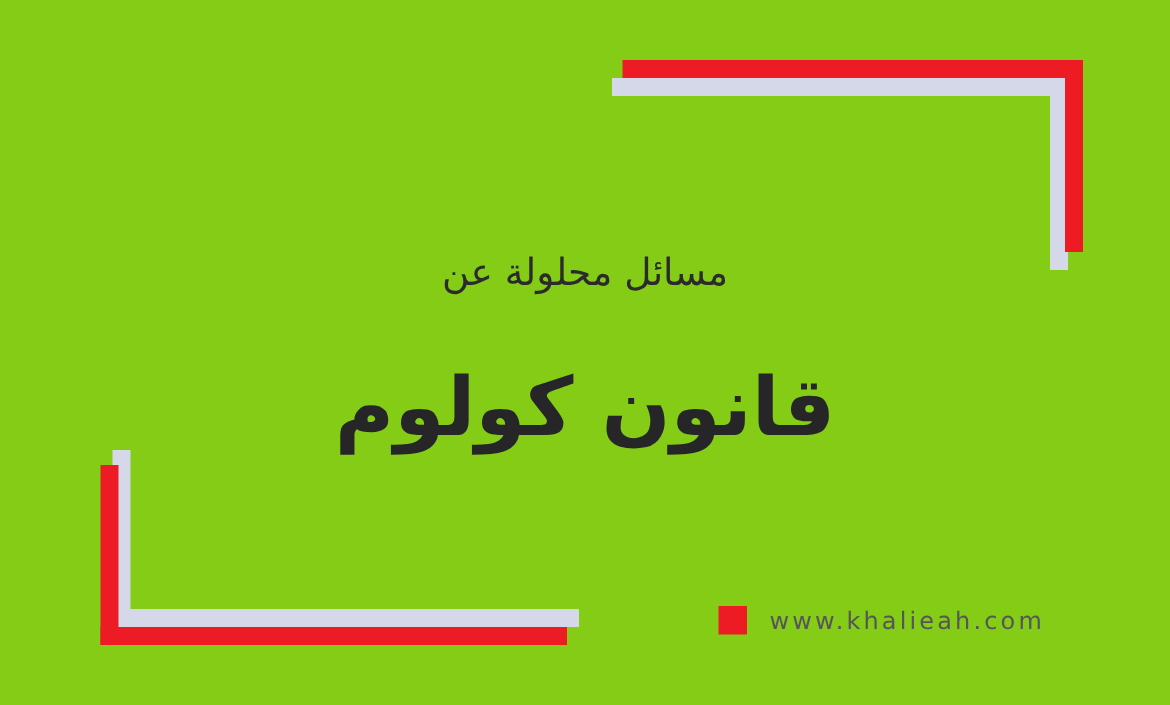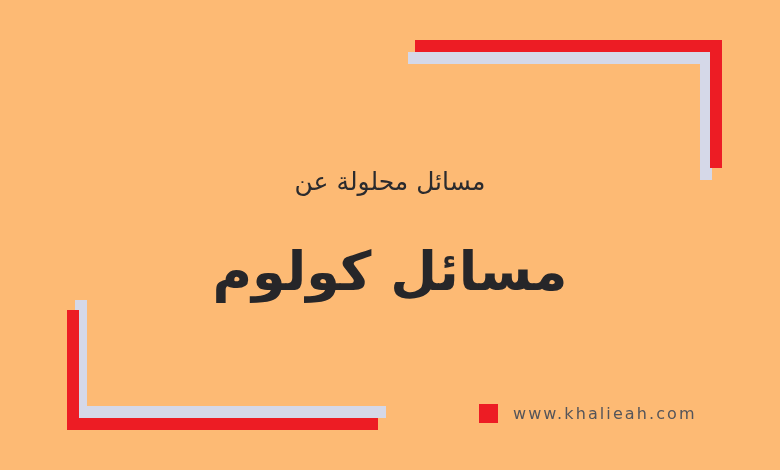--- a/index.html
+++ b/index.html
@@ -10,21 +10,21 @@
     width: 780px;
     height: 470px;
     overflow: hidden;
     font-family: "DejaVu Sans", "Liberation Sans", sans-serif;
   }
 
   #canvas {
     position: relative;
     width: 780px;
     height: 470px;
-    background: #fdba74;
+    background: #84cc16;
     overflow: hidden;
   }
 
   
   .bar {
     position: absolute;
   }
 
   
   .tr-shadow-h {
@@ -171,21 +171,21 @@
 
   <div>
     <div class="bar bl-shadow-v"></div>
     <div class="bar bl-shadow-h"></div>
     <div class="bar bl-red-v"></div>
     <div class="bar bl-red-h"></div>
   </div>
 
   <div class="text-stack">
     <p class="subtitle">مسائل محلولة عن</p>
-    <h1 class="title">مسائل كولوم</h1>
+    <h1 class="title">قانون كولوم</h1>
   </div>
 
   <div class="footer">
     <span class="footer-square"></span>
     <span class="footer-url">www.khalieah.com</span>
   </div>
 
 </div>
 
 </body></html>

